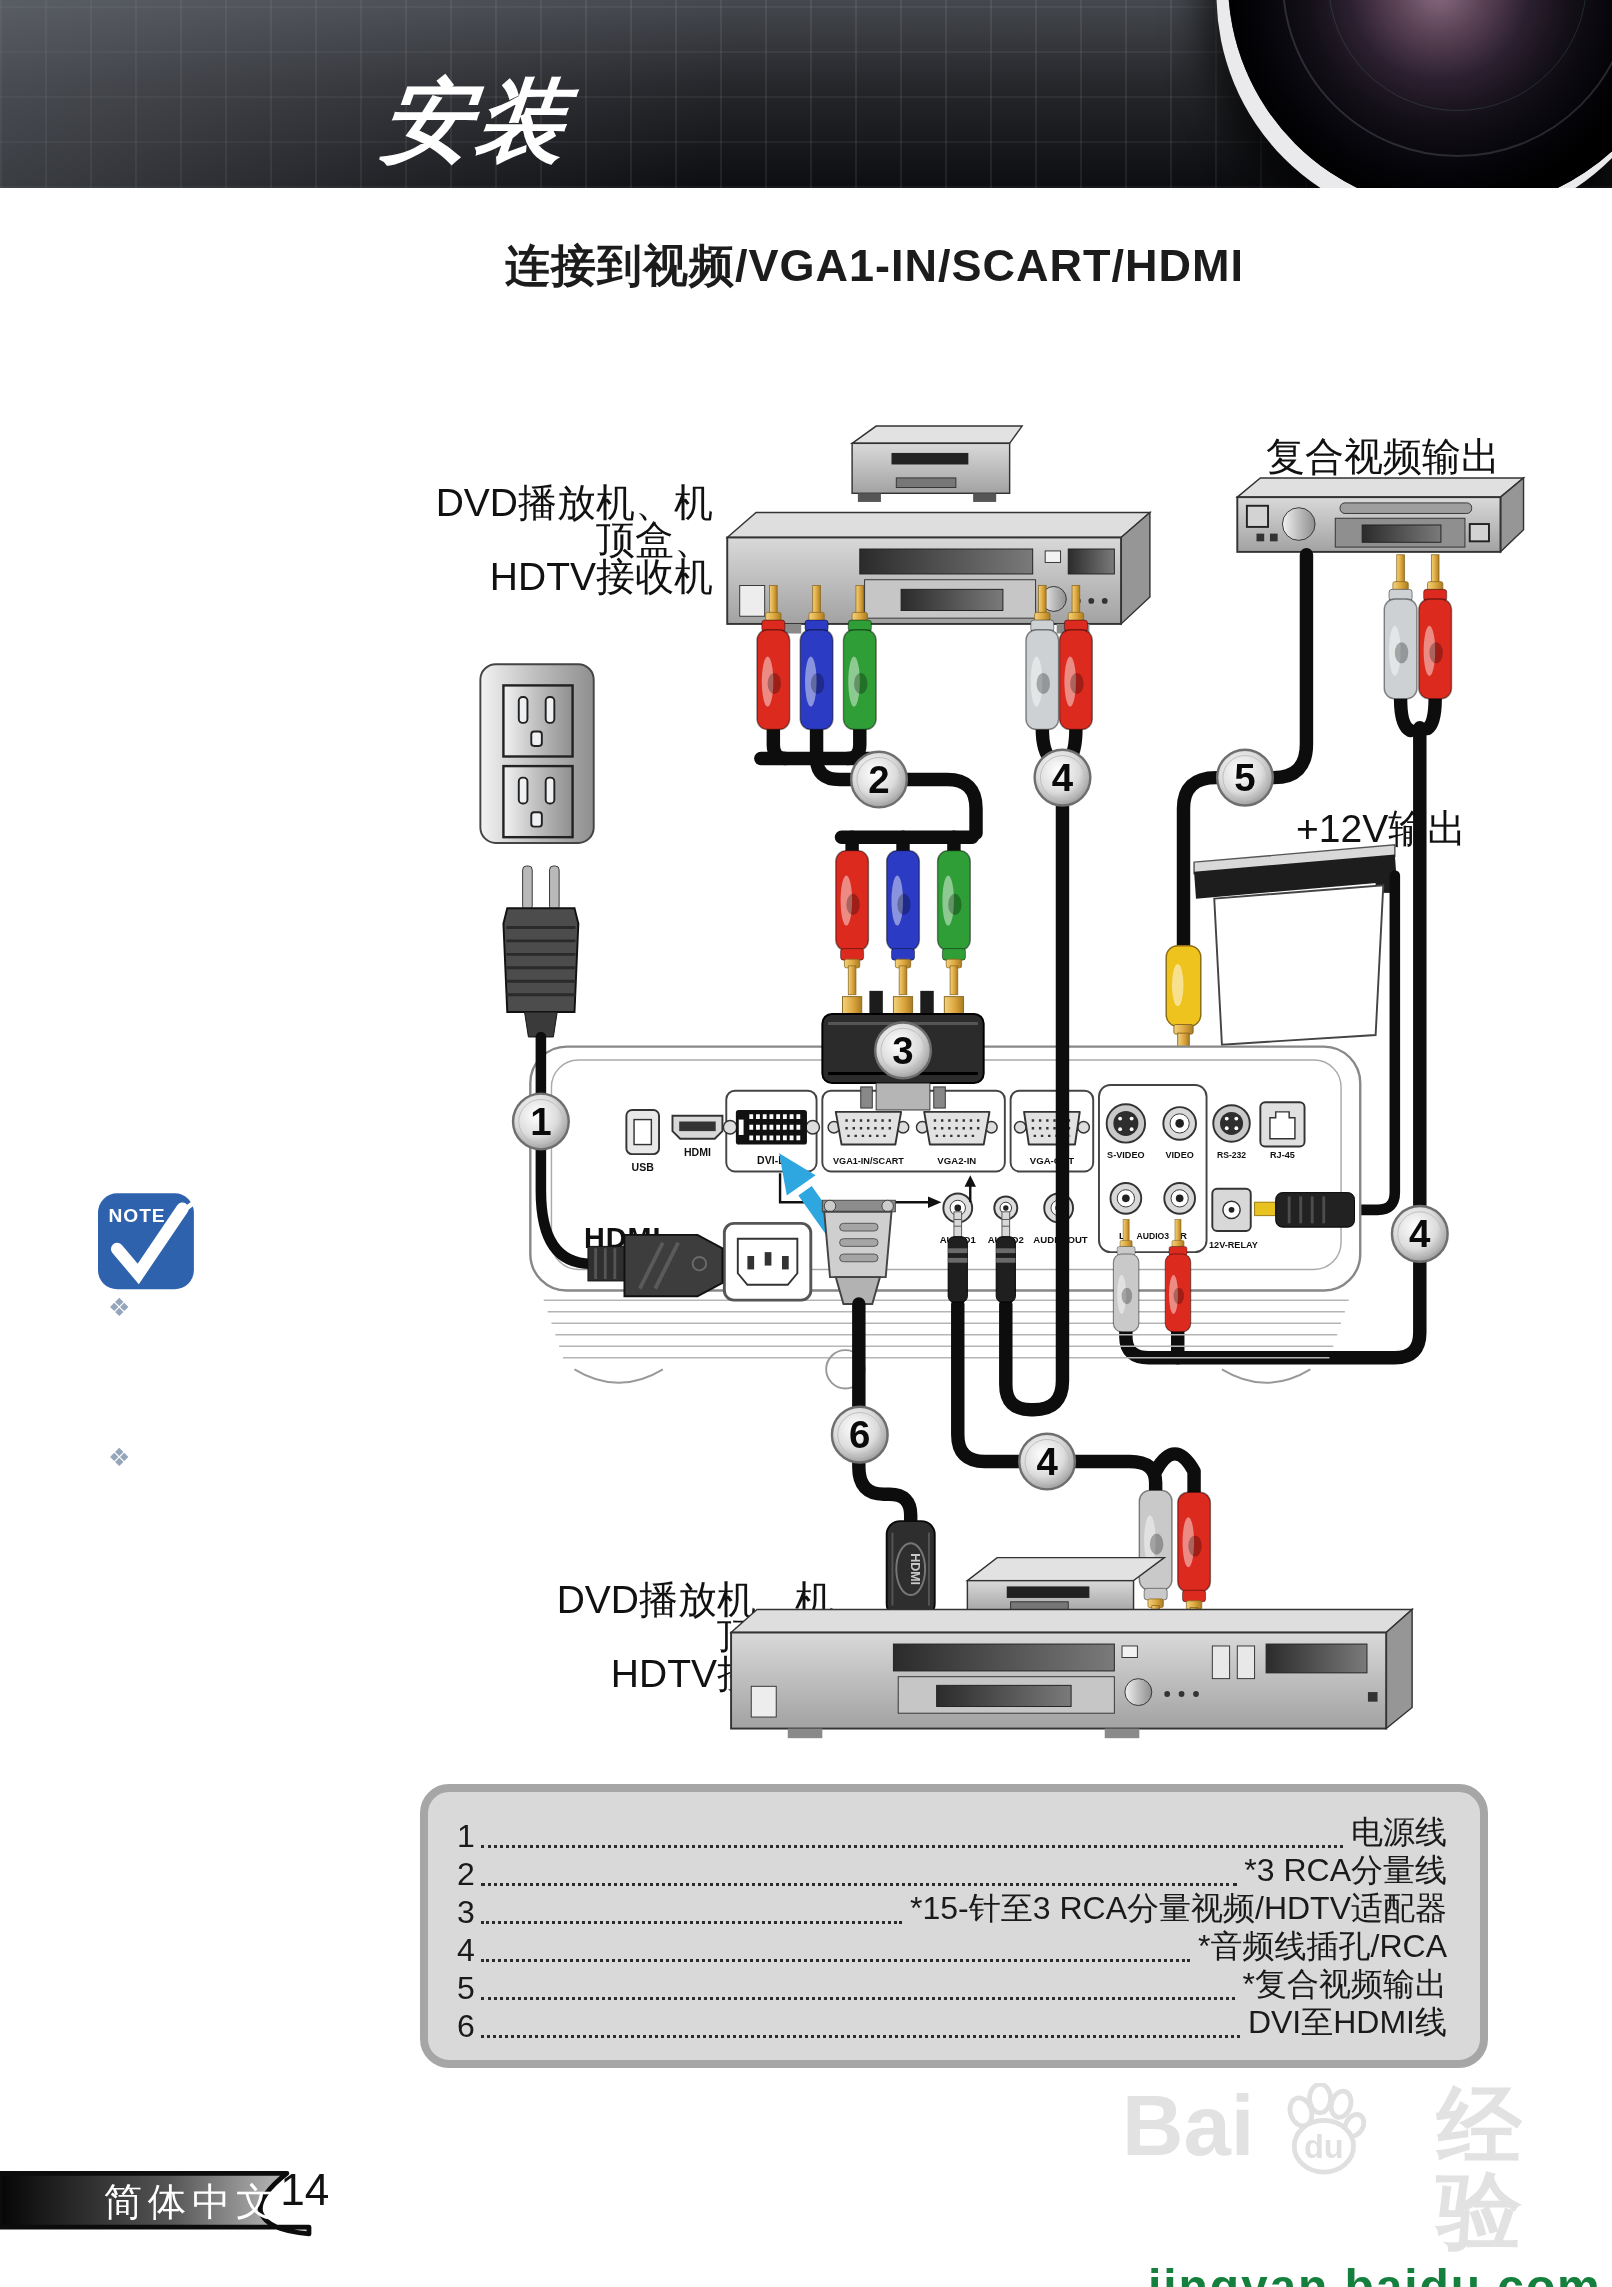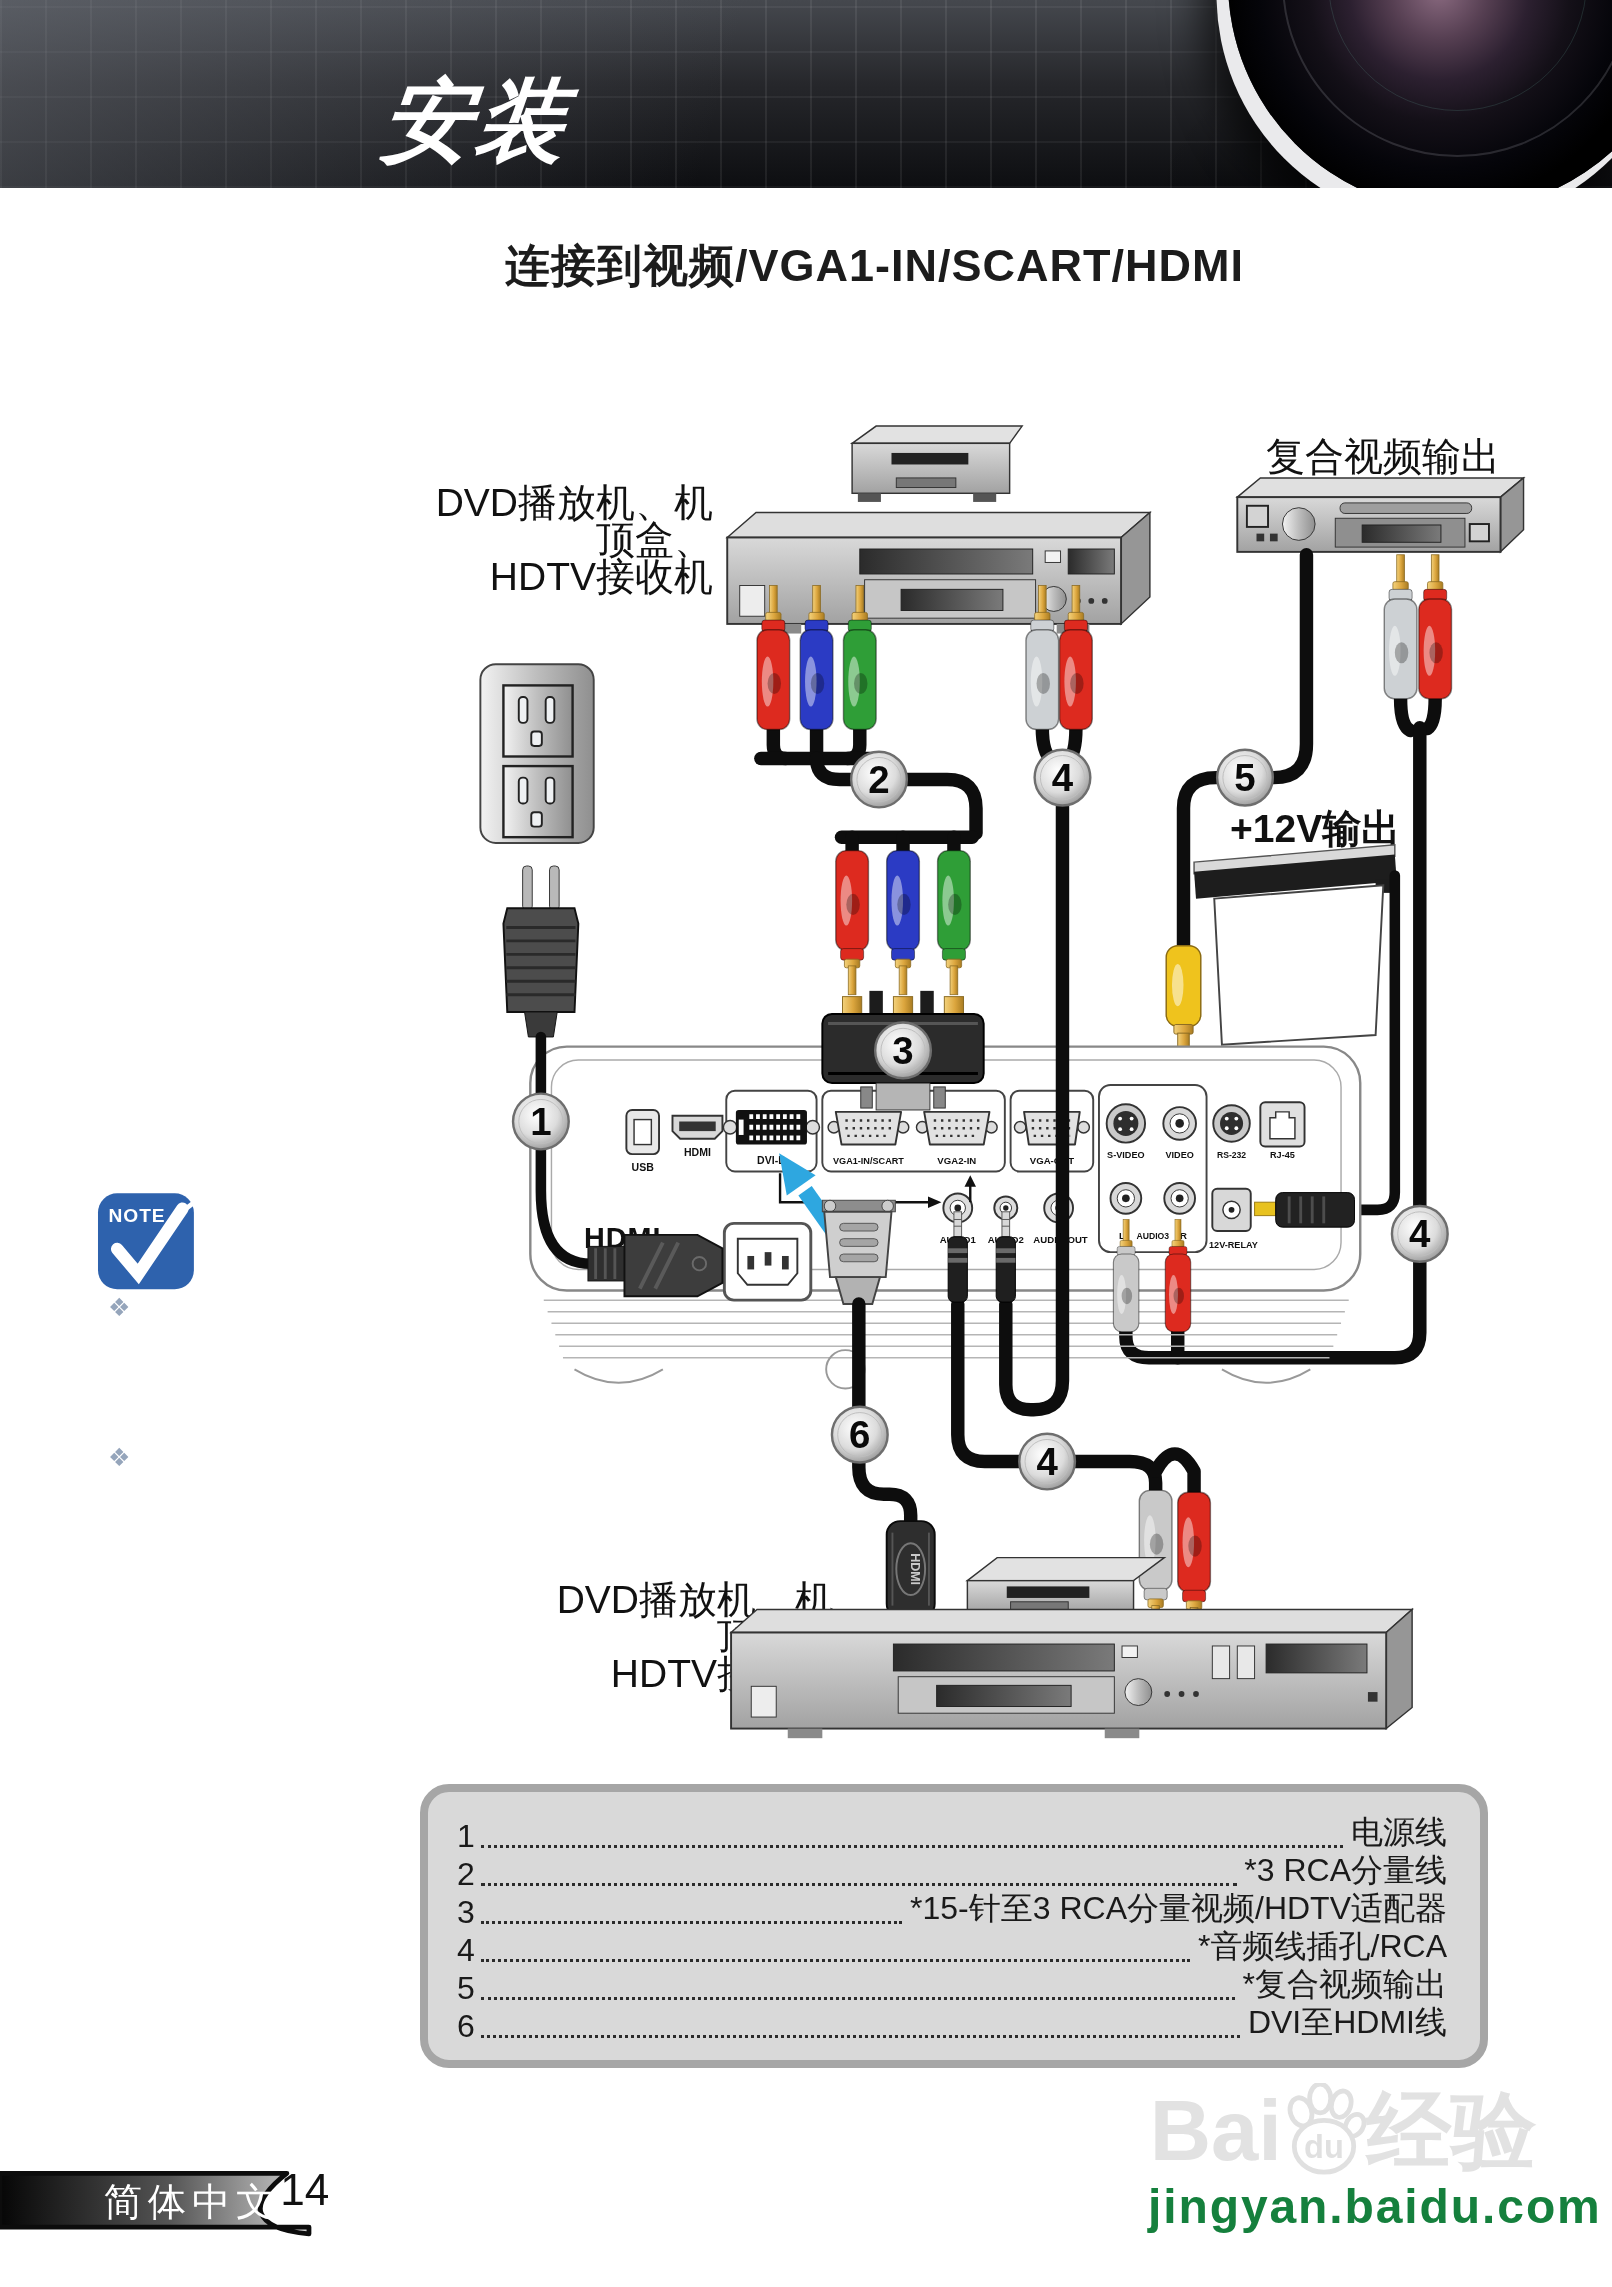--- a/index.html
+++ b/index.html
@@ -20,39 +20,39 @@
     box-shadow:-9.6px 13.4px 0 1.9px #eaeaec, -19px 25px 38px 7.7px rgba(0,0,0,.65);}
   .lens::after{content:'';position:absolute;inset:54px;border-radius:50%;border:2.9px solid rgba(200,200,212,.18);}
   .lens::before{content:'';position:absolute;inset:100px;border-radius:50%;border:1.9px solid rgba(120,200,180,.16);}
   
   .doc-title{position:absolute;left:375px;top:236px;width:999px;text-align:center;
     font-size:45px;font-weight:700;color:#1c1c1c;letter-spacing:1px;}
   
   .dlab{position:absolute;color:#111;font-size:39px;line-height:37px;}
   .lab-dvd-top{left:423px;top:484px;width:290px;text-align:right;}
   .lab-composite{left:1266px;top:438px;}
-  .lab-12v{left:1230px;top:810px;font-weight:bold;}
+  .lab-12v{left:1296px;top:810px;}
   .lab-dvd-bottom{left:550px;top:1581px;width:284px;text-align:right;}
   
   .note-ic{position:absolute;left:96px;top:1178px;}
   .note-item{position:absolute;left:108px;display:flex;color:#141414;}
   .note-item .mk{width:44px;font-size:25px;color:#95a5bb;padding-top:5.8px;}
   .note-item .tx{width:342px;font-size:33px;line-height:46px;}
   
   .legend{position:absolute;left:420px;top:1784px;width:1068px;height:284px;box-sizing:border-box;
     border:8.6px solid #a6a6a6;border-radius:29px;background:#d9d9d9;padding:25px 33px 17.3px 29px;}
   .lrow{display:flex;align-items:flex-end;height:38px;font-size:32px;color:#1a1a1a;}
   .lnum{flex:none;}
   .ldots{flex:1;border-bottom:3.3px dotted #2b2b2b;margin:0 7.7px 6.7px 5.8px;}
   .llab{flex:none;white-space:nowrap;}
   
   .footer-svg{position:absolute;left:0;top:2157px;}
   
   .wm{position:absolute;left:1122px;top:2083px;width:442px;text-align:center;color:#e2e2e2;}
-  .wm-row1{display:flex;justify-content:center;align-items:flex-end;font-size:85px;font-weight:bold;line-height:1;}
+  .wm-row1{display:flex;justify-content:center;font-size:85px;font-weight:bold;line-height:1;gap:28px;}
   .wm-row1 .paw{margin:0 -3.8px -5.8px -3.8px;}
   .wm-row2{font-size:48px;font-weight:bold;letter-spacing:1.9px;color:#15803d;margin-top:5.8px;margin-left:26px;}
   
   .plbl{font-family:"Liberation Sans","DejaVu Sans",sans-serif;font-weight:bold;fill:#111;text-anchor:middle;}
   .cable{fill:none;stroke:#0d0d0d;stroke-width:14;stroke-linecap:round;stroke-linejoin:round;}
   .cable-thin{fill:none;stroke:#0d0d0d;stroke-width:11;stroke-linecap:round;stroke-linejoin:round;}
   .ball{fill:url(#ballGrad);stroke:#6e6e6e;stroke-width:2.5;}
   .ballnum{font-family:"Liberation Sans",sans-serif;font-size:40px;font-weight:600;fill:#0a0a0a;text-anchor:middle;}
 </style>
 </head>

